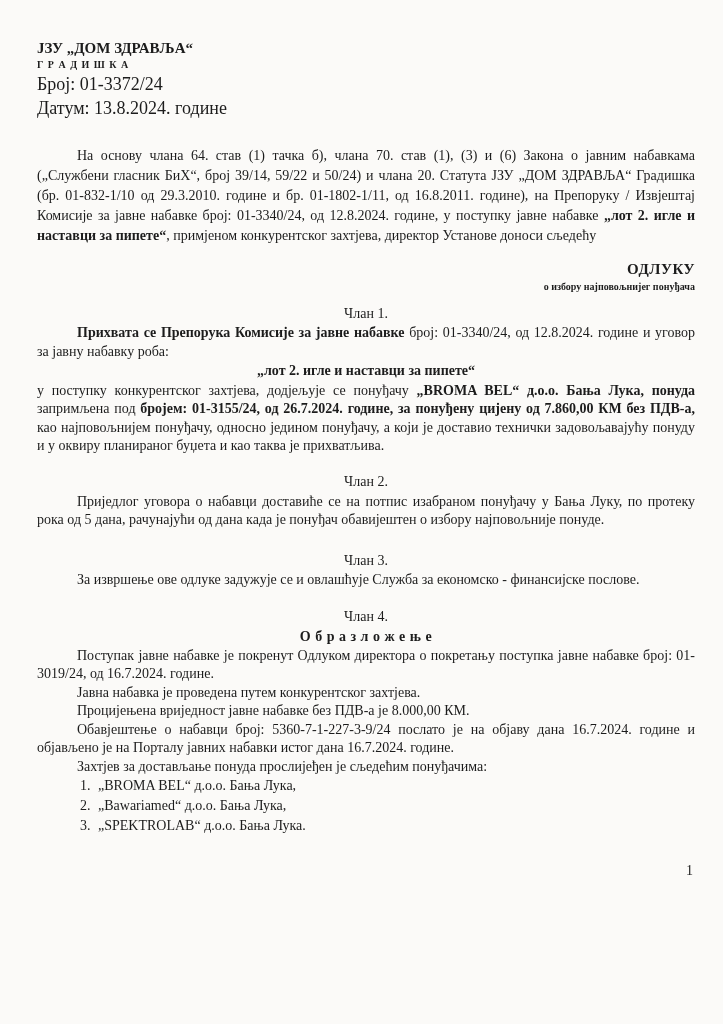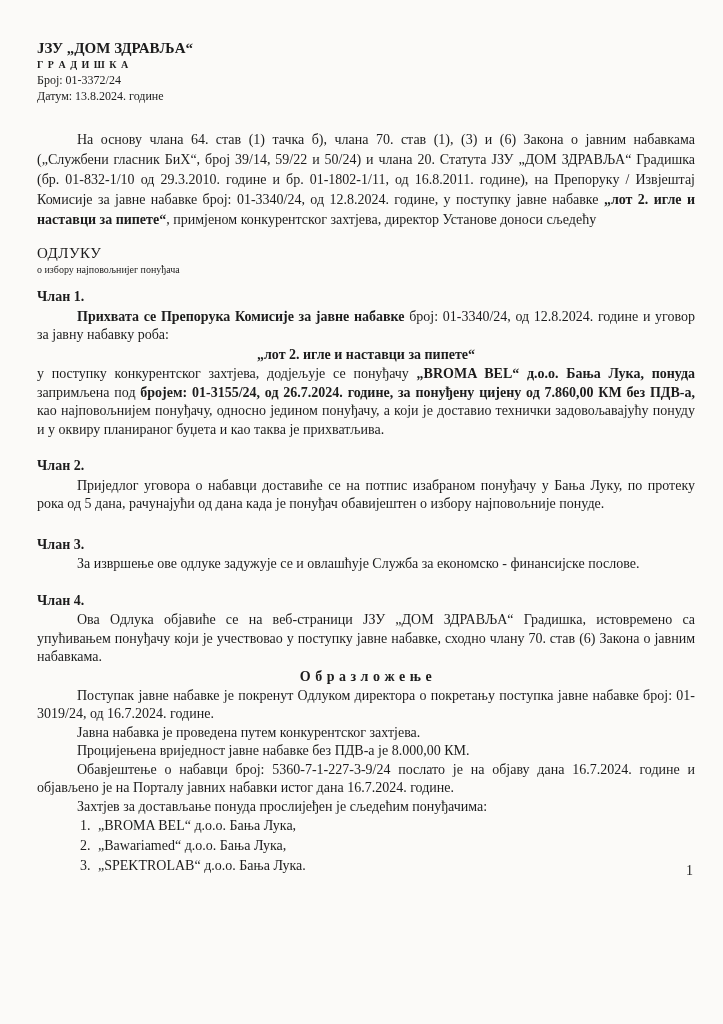--- a/index.html
+++ b/index.html
@@ -18,29 +18,30 @@
     font-size: 14px;
     line-height: 1.32;
     padding: 38px 28px 0 37px;
     box-sizing: border-box;
     overflow: hidden;
   }
   .letterhead { margin-bottom: 0; }
   .letterhead div { line-height: 1.35; }
   .org-name { font-weight: bold; font-size: 15px; }
   .org-city { font-weight: bold; font-size: 10px; letter-spacing: 1px; }
-  .meta-line { font-size: 12px; }
+  .meta-line { font-size: 18px; }
   p { margin: 0; text-align: justify; }
   .indent { text-indent: 40px; }
   .intro { margin-top: 26px; line-height: 1.42; }
-  .doc-title { margin-top: 14px; text-align: left; font-weight: normal; }
+  .doc-title { margin-top: 14px; text-align: right; font-weight: bold; }
   .doc-title .t1 { font-size: 15px; letter-spacing: 0.5px; }
   .doc-title .t2 { font-size: 10px; }
   .clan-heading {
-    font-weight: bold;
+    text-align: center;
+    font-weight: normal;
     margin-top: 12px;
     margin-bottom: 1px;
   }
   .mt-lg { margin-top: 18px; }
   .mt-xl { margin-top: 22px; }
   .lot-line { text-align: center; font-weight: bold; margin: 1px 0; }
   .rationale-heading {
     text-align: center;
     font-weight: bold;
     margin-top: 2px;
@@ -87,21 +88,20 @@
   <div class="lot-line">„лот 2. игле и наставци за пипете“</div>
   <p><span>у поступку конкурентског захтјева, додјељује се понуђачу </span><b>„BROMA BEL“ д.о.о. Бања Лука, понуда</b><span> запримљена под </span><b>бројем: 01-3155/24, од 26.7.2024. године, за понуђену цијену од 7.860,00 КМ без ПДВ-а,</b><span> као најповољнијем понуђачу, односно једином понуђачу, а који је доставио технички задовољавајућу понуду и у оквиру планираног буџета и као таква је прихватљива.</span></p>
 
   <div class="clan-heading mt-lg">Члан 2.</div>
   <p class="indent">Приједлог уговора о набавци доставиће се на потпис изабраном понуђачу у Бања Луку, по протеку рока од 5 дана, рачунајући од дана када је понуђач обавијештен о избору најповољније понуде.</p>
 
   <div class="clan-heading mt-xl">Члан 3.</div>
   <p class="indent">За извршење ове одлуке задужује се и овлашћује Служба за економско - финансијске послове.</p>
 
   <div class="clan-heading mt-lg">Члан 4.</div>
-  <p class="indent">Ова Одлука објавиће се на веб-страници ЈЗУ „ДОМ ЗДРАВЉА“ Градишка, истовремено са упућивањем понуђачу који је учествовао у поступку јавне набавке, сходно члану 70. став (6) Закона о јавним набавкама.</p>
 
   <div class="rationale-heading">О б р а з л о ж е њ е</div>
   <p class="indent">Поступак јавне набавке је покренут Одлуком директора о покретању поступка јавне набавке број: 01-3019/24, од 16.7.2024. године.</p>
   <p class="indent">Јавна набавка је проведена путем конкурентског захтјева.</p>
   <p class="indent">Процијењена вриједност јавне набавке без ПДВ-а је 8.000,00 КМ.</p>
   <p class="indent">Обавјештење о набавци број: 5360-7-1-227-3-9/24 послато је на објаву дана 16.7.2024. године и објављено је на Порталу јавних набавки истог дана 16.7.2024. године.</p>
   <p class="indent">Захтјев за достављање понуда прослијеђен је сљедећим понуђачима:</p>
 
   <ol class="bidders">
     <li>„BROMA BEL“ д.о.о. Бања Лука,</li>

